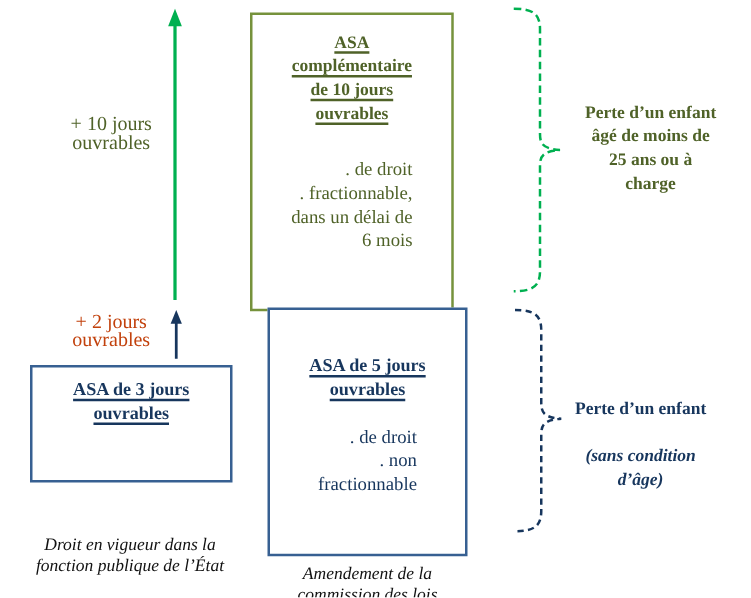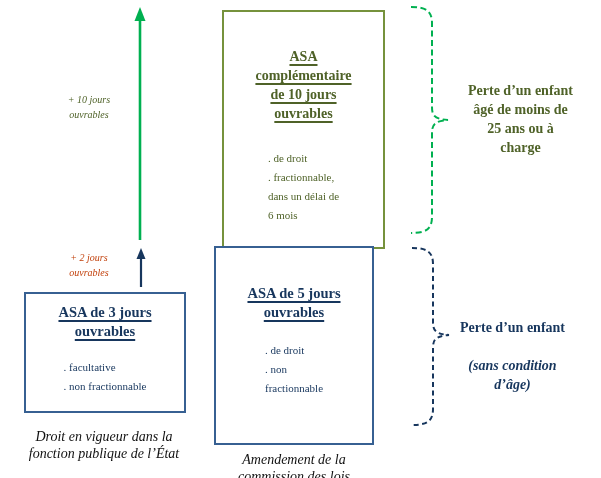--- a/index.html
+++ b/index.html
@@ -2,31 +2,31 @@
 <html><head>
 <meta charset="utf-8">
 <style>
   html,body{margin:0;padding:0;background:#fff;}
   .canvas{
     position:relative;width:601px;height:478px;background:#ffffff;
     font-family:"Liberation Serif","DejaVu Serif",serif;overflow:hidden;
   }
   .connectors{position:absolute;left:0;top:0;width:601px;height:478px;}
   .abs{position:absolute;white-space:pre-line;text-align:center;}
-  .note{font-style:italic;font-size:10px;line-height:15px;color:#4f6228;}
+  .note{font-size:16px;line-height:15px;color:#4f6228;}
   .note-blue{color:#c2410c;}
   .box{position:absolute;box-sizing:border-box;display:flex;flex-direction:column;align-items:center;background:#fff;}
   .box-green{border:2px solid #76923c;color:#4f6228;}
   .box-blue{border:2px solid #376092;color:#17365d;}
   .box-title{
     font-weight:bold;text-decoration:underline;text-underline-offset:2.5px;
     text-decoration-thickness:1.5px;white-space:pre-line;text-align:center;
     font-size:14.5px;line-height:19px;
   }
-  .box-body{white-space:pre-line;text-align:left;font-size:11px;line-height:19px;}
+  .box-body{white-space:pre-line;text-align:right;font-size:15px;line-height:19px;}
   .brace-label{font-size:14px;line-height:19px;font-weight:bold;}
   .brace-label-green{color:#4f6228;}
   .brace-label-blue{color:#17365d;}
   .caption{font-style:italic;font-size:14px;line-height:16.5px;color:#111111;}
   .ital{font-style:italic;}
 </style>
 </head>
 <body>
 
 <div class="canvas">
@@ -47,36 +47,34 @@
 
     <path d="M 412,248 C 427,248 433,252 433,264 L 433,322 C 433,330 435,334 449,335 C 435,336 433,340 433,348 L 433,409 C 433,421 427,425 412,425" fill="none" stroke="#17365d" stroke-width="2" stroke-dasharray="5 3.5"></path>
   </svg>
 
   <div class="abs note" style="left:38px;top:92px;width:102px;">+ 10 jours
 ouvrables</div>
 
   <div class="abs note note-blue" style="left:38px;top:250px;width:102px;">+ 2 jours
 ouvrables</div>
 
-  <div class="box box-green" style="left:222px;top:10px;width:163px;height:239px;padding-top:35px;">
+  <div class="box box-green" style="left:200px;top:10px;width:163px;height:239px;padding-top:13px;">
     <div class="box-title" style="font-size:14px;">ASA
 complémentaire
 de 10 jours
 ouvrables</div>
     <div class="box-body" style="margin-top:26px;">. de droit
 . fractionnable,
 dans un délai de
 6 mois</div>
   </div>
 
-  <div class="box box-blue" style="left:24px;top:292px;width:162px;height:121px;padding-top:9px;">
+  <div class="box box-blue" style="left:24px;top:292px;width:162px;height:94px;padding-top:9px;">
     <div class="box-title">ASA de 3 jours
 ouvrables</div>
-    <div class="box-body" style="margin-top:17px;">. facultative
-. non fractionnable</div>
   </div>
 
   <div class="box box-blue" style="left:214px;top:246px;width:160px;height:199px;padding-top:36px;">
     <div class="box-title">ASA de 5 jours
 ouvrables</div>
     <div class="box-body" style="margin-top:19px;">. de droit
 . non
 fractionnable</div>
   </div>
 

